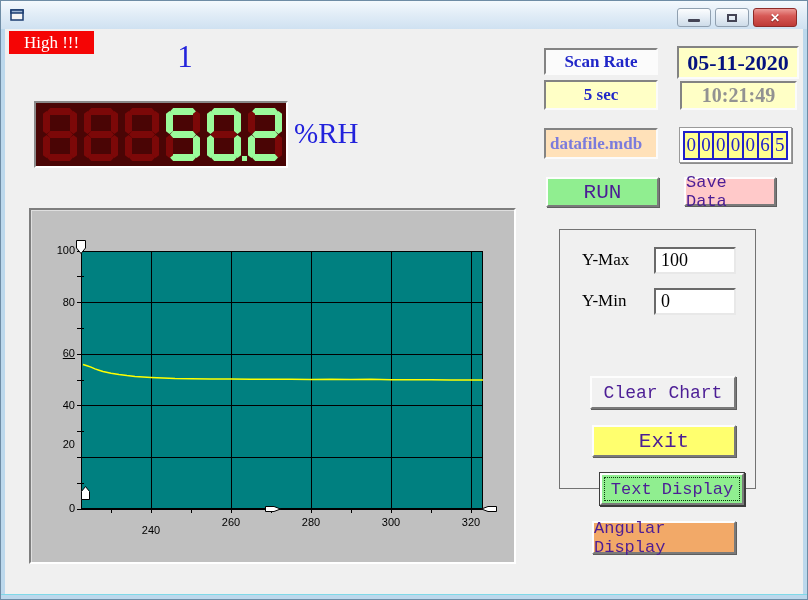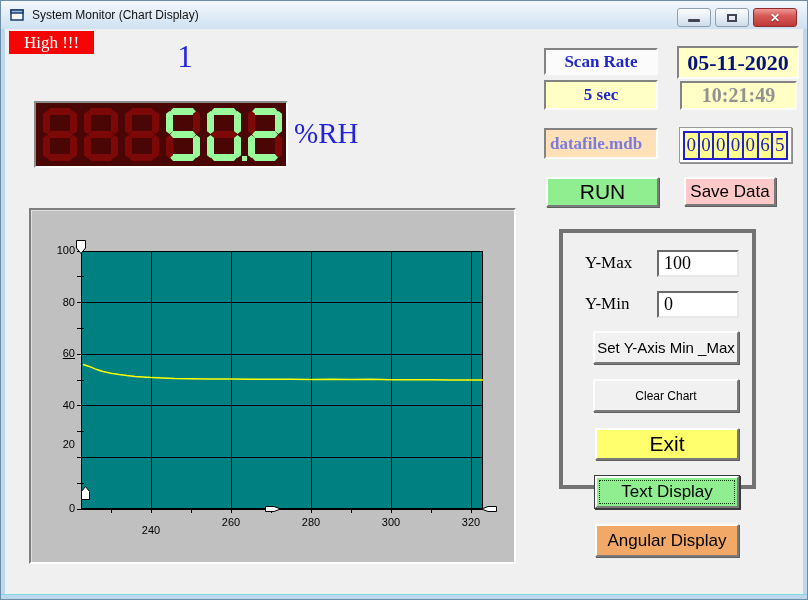--- a/index.html
+++ b/index.html
@@ -21,21 +21,21 @@
   .glyph-max { width:10px; height:8px; border:2px solid #445; background:transparent; }
   .glyph-x { color:#fff; font-size:12px; font-weight:bold; text-shadow:0 1px 1px #7a1a18; }
 
   #client { position:absolute; top:28px; left:4px; right:4px; bottom:5px; background:#F0F0F0; }
 
   
   .inset3d { border-style:solid; border-width:2px; border-color:#838383 #FBFBFB #FBFBFB #838383; }
   .inputbox { border-style:solid; border-width:2px; border-color:#6A6A6A #E8E8E8 #E8E8E8 #6A6A6A; background:#fff; }
   .btn3d { border-style:solid; border-width:2px; border-color:#FDFDFD #7A7A7A #7A7A7A #FDFDFD;
     box-shadow:1px 1px 0 #5E5E5E; background:#F1F1F1; display:flex; align-items:center; justify-content:center;
-    font-family:Liberation Sans, sans-serif; color:#000000; cursor:default; }
+    font-family:Liberation Mono, monospace; color:#4c1d95; cursor:default; }
 
   #alarm { position:absolute; left:4px; top:2px; width:85px; height:23px; background:#F50505; color:#fff;
     font-size:17px; display:flex; align-items:center; justify-content:center; }
   #channel-number { position:absolute; left:130px; top:10px; width:100px; text-align:center;
     font-size:31px; color:#2323DC; }
 
   
   #led-frame { position:absolute; left:29px; top:72px; width:254px; height:67px;
     border-style:solid; border-width:2px; border-color:#8A8A8A #FFFFFF #FFFFFF #8A8A8A; background:#4A0505; }
   .led-digit { position:absolute; width:36px; height:55px; top:4px; }
@@ -68,46 +68,45 @@
   #plot { position:absolute; left:50px; top:41px; width:402px; height:258px; background:#008080; }
   #chart-svg { position:absolute; left:0; top:0; width:100%; height:100%; overflow:visible;
     stroke:#000; stroke-width:1; shape-rendering:crispEdges; }
   .ytick { position:absolute; width:40px; text-align:right; font-family:"Liberation Sans",sans-serif;
     font-size:11px; color:#000; }
   .xtick { position:absolute; width:40px; text-align:center; font-family:"Liberation Sans",sans-serif;
     font-size:11px; color:#000; }
   .cursor-svg { position:absolute; overflow:visible; }
 
   
-  #group-box { position:absolute; left:554px; top:200px; width:197px; height:260px; border:4px solid #737373; }
+  #group-box { position:absolute; left:554px; top:200px; width:197px; height:260px; border:1px solid #737373; }
   .plabel { position:absolute; font-size:17px; color:#000; }
   #ymax-label { left:22px; top:20px; }
   #ymin-label { left:22px; top:61px; }
   .pinput { position:absolute; left:94px; width:82px; height:27px; font-family:"Liberation Serif",serif;
     font-size:18px; padding-left:5px; outline:none; }
   #ymax-input { top:17px; }
   #ymin-input { top:58px; }
   .pbtn { position:absolute; left:30px; width:146px; height:33px; }
   #set-yaxis-button { top:98px; font-size:15px; }
-  #clear-chart-button { top:146px; font-size:12px; }
+  #clear-chart-button { top:146px; font-size:18px; }
   #exit-button { top:195px; left:32px; width:144px; height:32px; background:#FFFF6E; font-size:21px; }
-  #text-display-button { top:243px; left:32px; width:144px; height:32px; background:#90EE90; font-size:17px;
+  #text-display-button { top:243px; left:40px; width:144px; height:32px; background:#90EE90; font-size:17px;
     box-shadow:0 0 0 1px #3C3C3C, 1px 1px 0 1px #3C3C3C; outline:1px dotted #0A3A0A; outline-offset:-5px; }
   #angular-display-button { top:291px; left:32px; width:144px; height:33px; background:#F2A968; font-size:17px; }
 </style>
 </head>
 <body>
 
 <div id="window">
   <div id="titlebar">
     <svg id="win-icon" viewBox="0 0 15 13">
       <rect x="1" y="1" width="12" height="10" fill="#F5F5F5" stroke="#1B3C70" stroke-width="1.5"></rect>
       <rect x="1" y="1" width="12" height="3" fill="#9FB6D4" stroke="#1B3C70" stroke-width="1.5"></rect>
     </svg>
-    <span id="title-text">System Monitor (Chart Display)</span>
     <div id="win-buttons">
       <div class="wbtn minmax">
           <div class="glyph-min"></div>
         </div>
       <div class="wbtn minmax">
           <div class="glyph-max"></div>
         </div>
       <div class="wbtn close">
           <span class="glyph-x">✕</span>
         </div>
@@ -259,21 +258,20 @@
         <svg class="cursor-svg" width="16" height="10" viewBox="0 0 16 10" style="left: 450px; top: 294px;">
           <polygon points="15.5,2.5 7,2.5 0.5,5 7,7.5 15.5,7.5" fill="#FFFFFF" stroke="#000000" stroke-width="1"></polygon>
         </svg>
       </div>
 
     <div id="group-box">
       <span id="ymax-label" class="plabel">Y-Max</span>
       <input id="ymax-input" class="pinput inputbox" value="100" style="">
       <span id="ymin-label" class="plabel">Y-Min</span>
       <input id="ymin-input" class="pinput inputbox" value="0" style="">
-      <div id="set-yaxis-button" class="btn3d pbtn">Set Y-Axis Min _Max</div>
       <div id="clear-chart-button" class="btn3d pbtn">Clear Chart</div>
       <div id="exit-button" class="btn3d pbtn">Exit</div>
       <div id="text-display-button" class="btn3d pbtn">Text Display</div>
       <div id="angular-display-button" class="btn3d pbtn">Angular Display</div>
     </div>
 
   </div>
 </div>
 
 </body></html>

